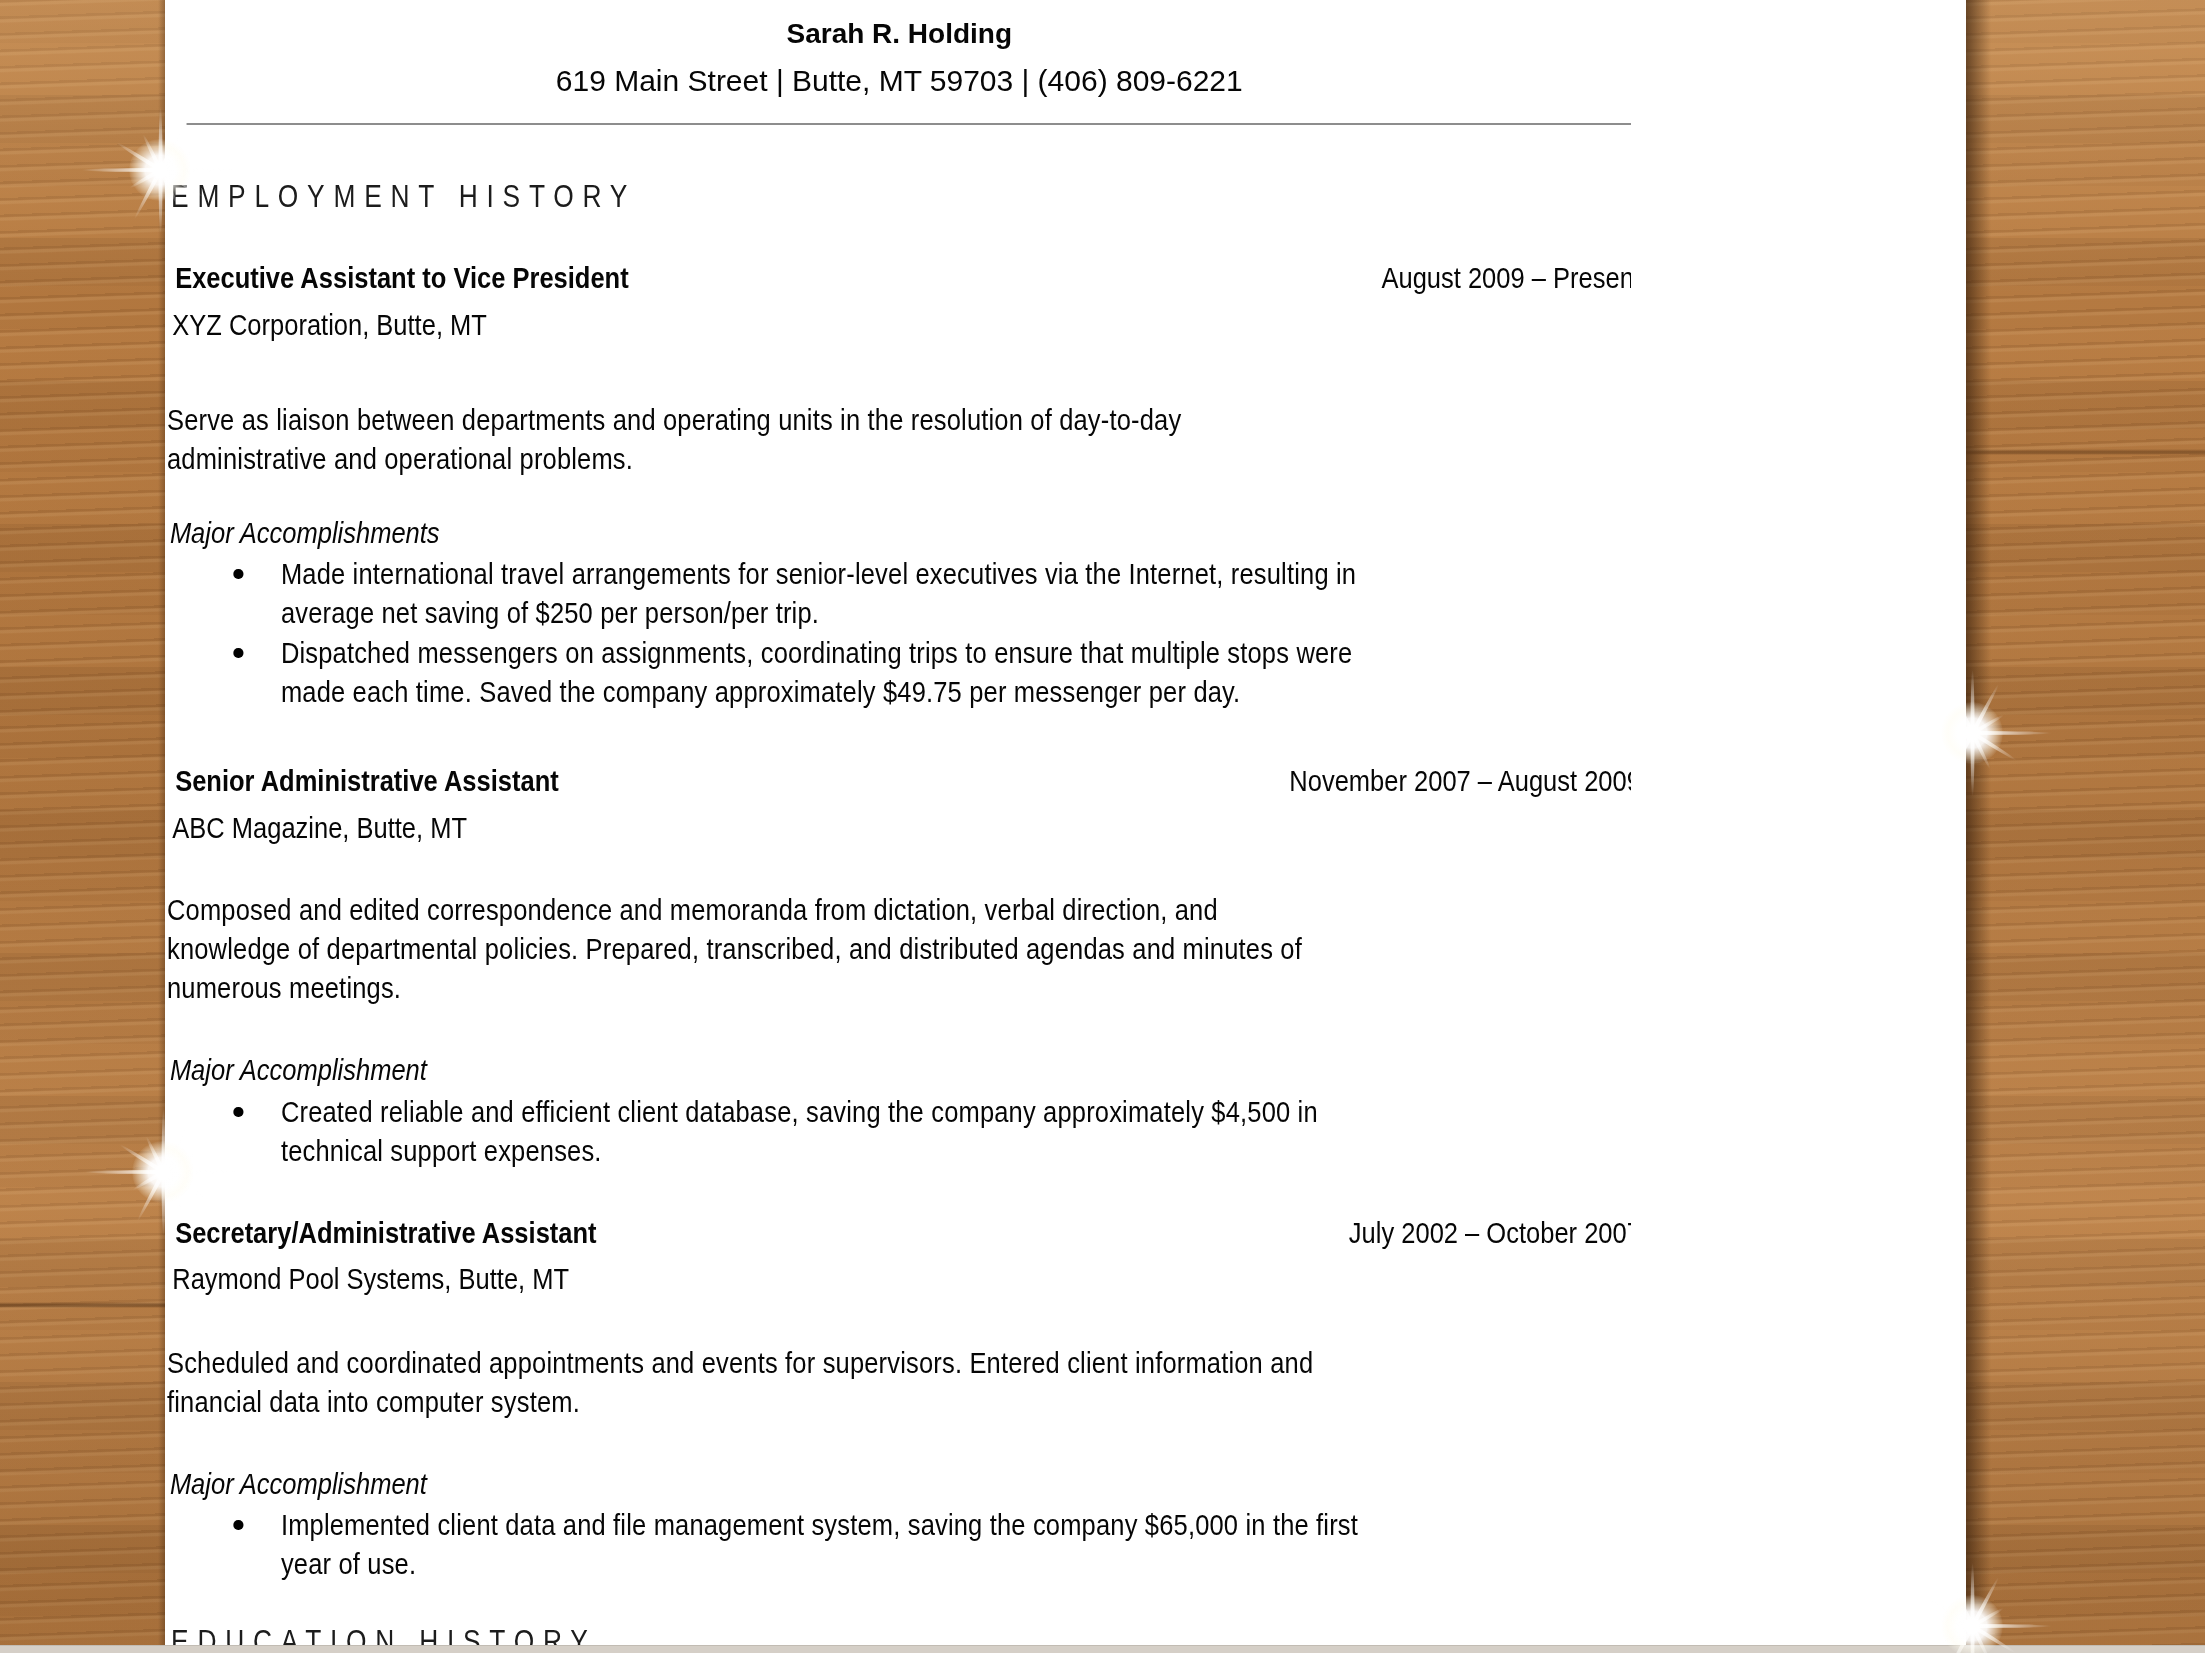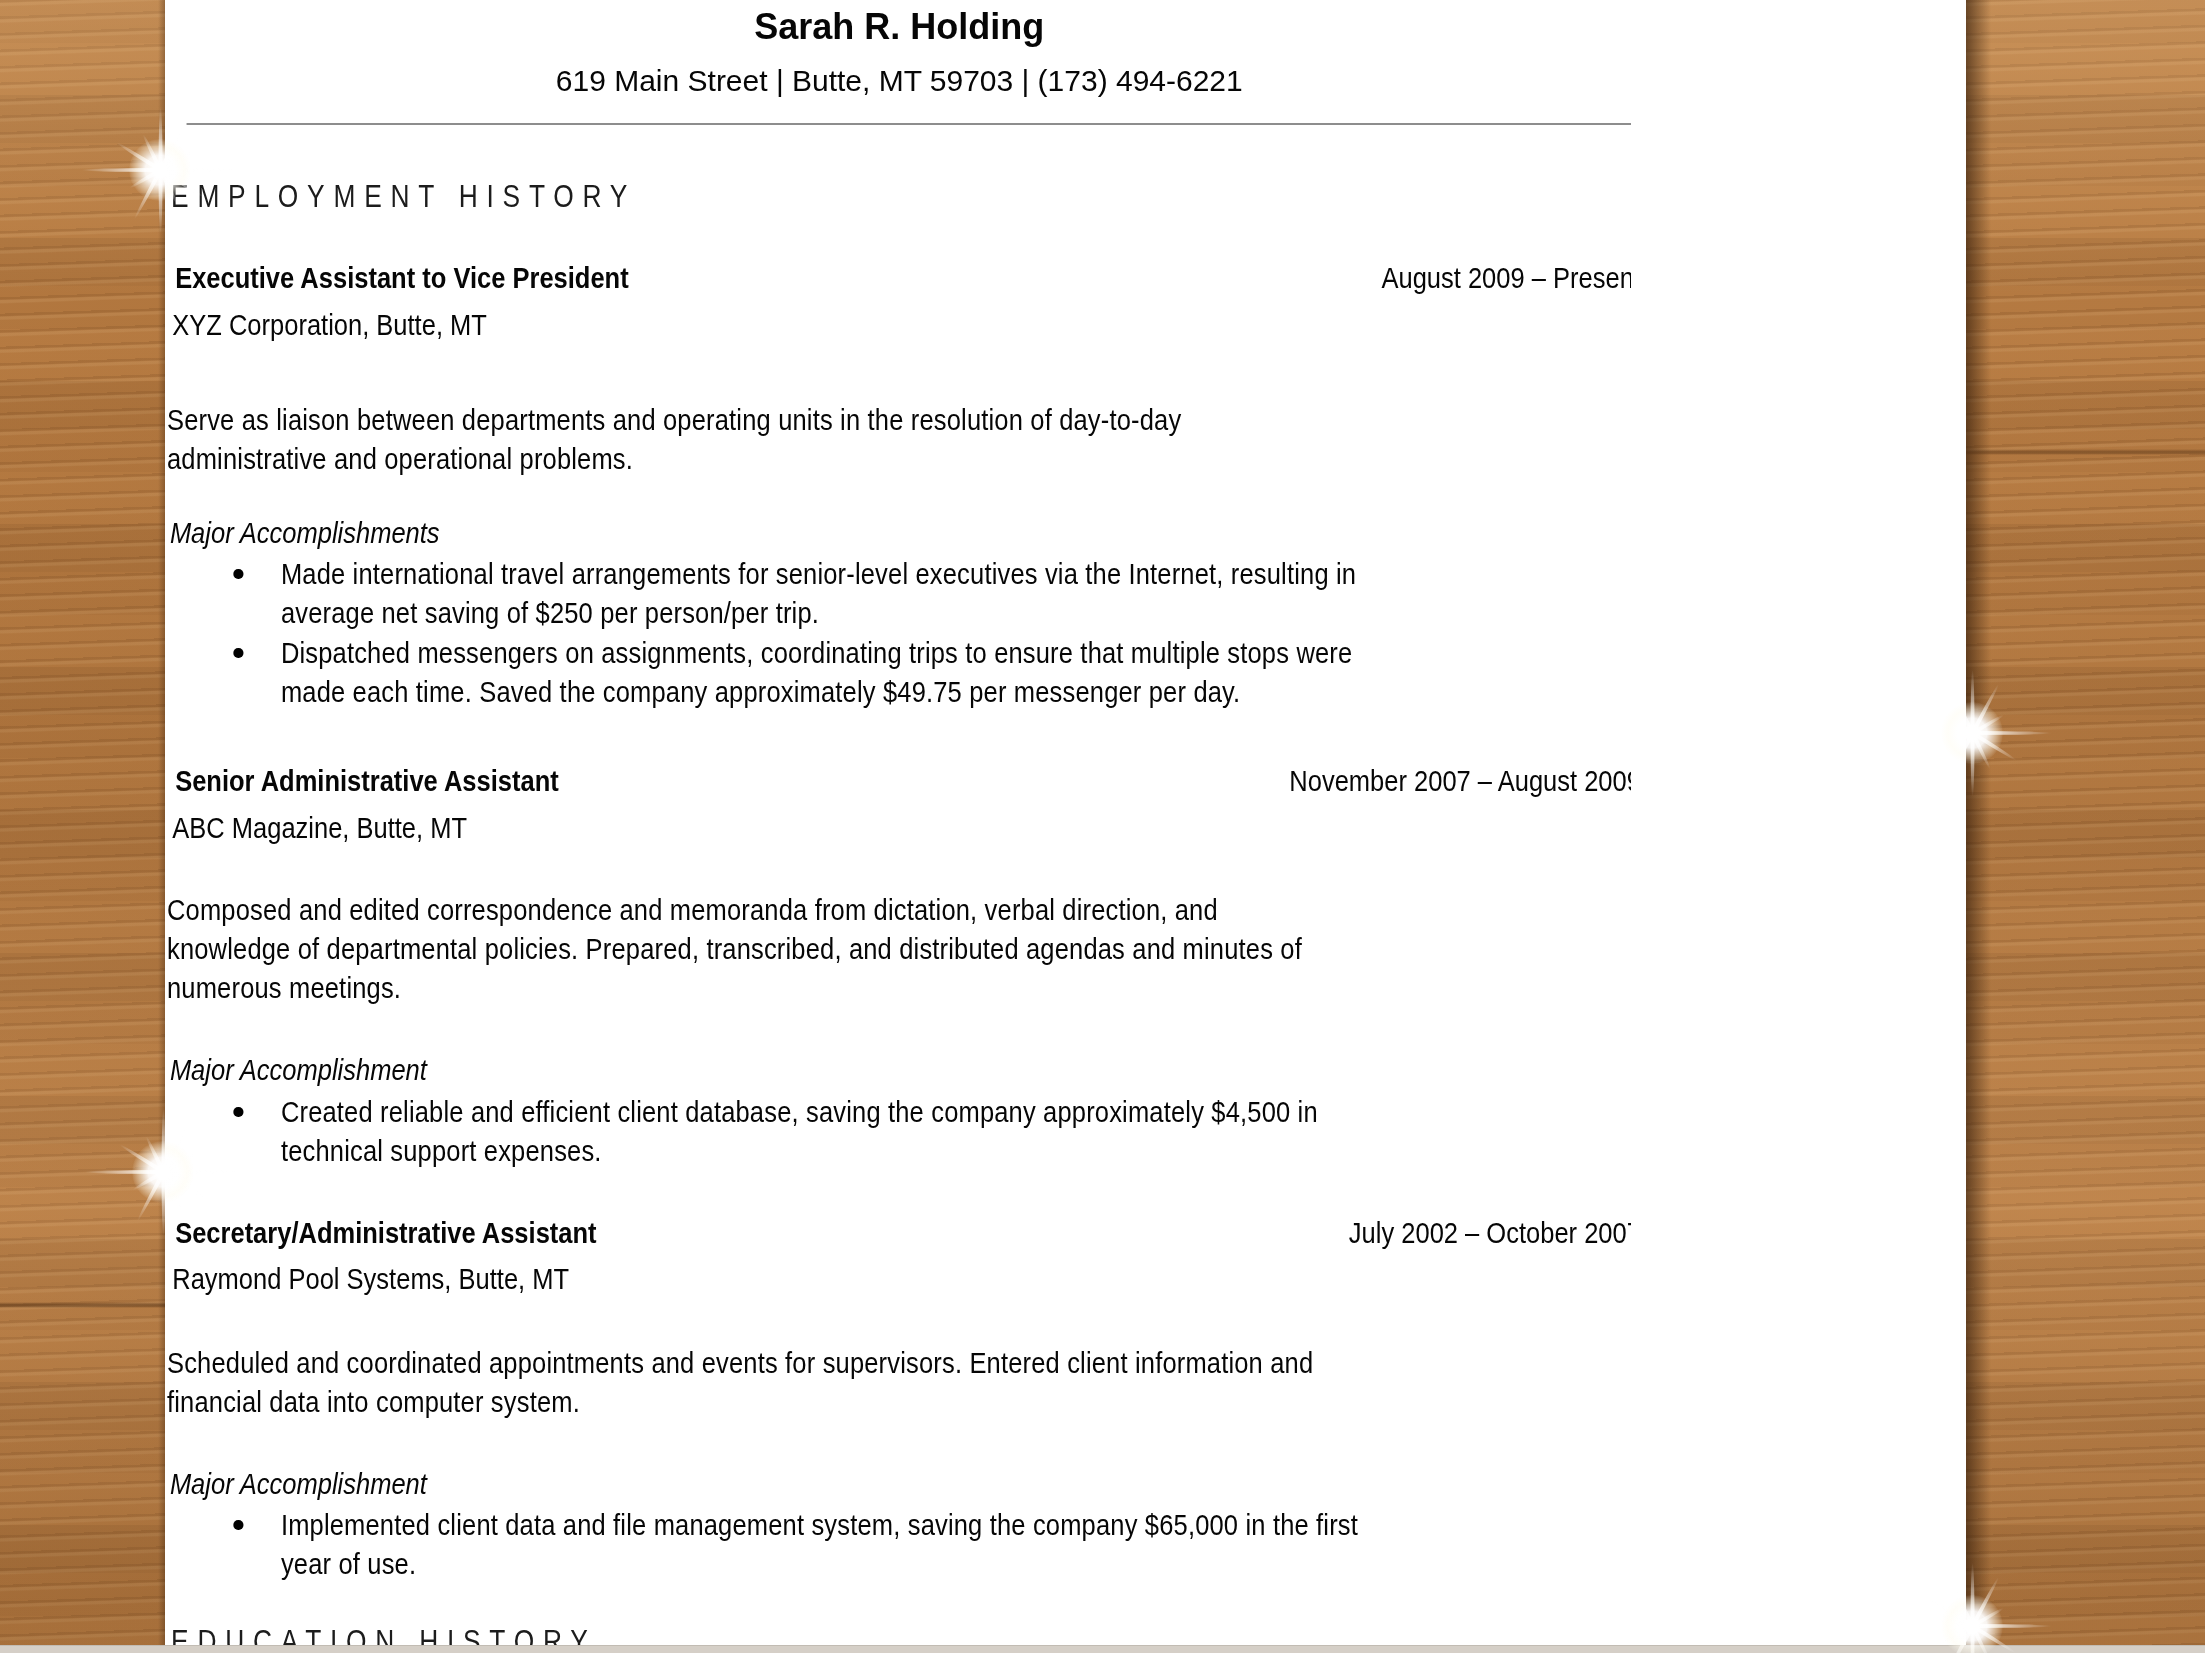--- a/index.html
+++ b/index.html
@@ -56,22 +56,22 @@
   .doc-clip{position:absolute;left:167px;top:0;width:1464px;height:1654px;overflow:hidden;}
   .doc-inner{
     position:absolute;left:0;top:0;width:1723px;height:1654px;
     transform:scaleX(0.85);transform-origin:0 0;
     color:#060606;
   }
 
   .abs{position:absolute;left:0;right:0;}
 
   .name{
-    top:7px;text-align:center;
-    font-size:36px;font-weight:bold;line-height:39px;
+    top:14px;text-align:center;
+    font-size:28px;font-weight:bold;line-height:39px;
     transform:scaleX(1.176);transform-origin:50% 0;
     white-space:nowrap;
   }
   .contact{
     top:61px;text-align:center;
     font-size:30px;line-height:39px;
     transform:scaleX(1.176);transform-origin:50% 0;
     white-space:nowrap;
   }
   .rule{top:123px;left:23.4px;right:0;height:2.1px;background:#8d8d8d;}
@@ -131,21 +131,21 @@
 
   <div class="wood wood-left"></div>
   <div class="wood wood-right"></div>
 
   <div class="page"></div>
 
   <div class="doc-clip">
     <div class="doc-inner">
 
       <div class="abs name">Sarah R. Holding</div>
-      <div class="abs contact">619 Main Street | Butte, MT 59703 | (173) 494-6221</div>
+      <div class="abs contact">619 Main Street | Butte, MT 59703 | (406) 809-6221</div>
       <div class="abs rule"></div>
 
       <div class="abs sec-heading heading-employment">EMPLOYMENT HISTORY</div>
 
       <div class="abs title-row" style="top:258px">
         <span class="job-title">Executive Assistant to Vice President</span>
         <span class="job-dates">August 2009 – Present</span>
       </div>
       <div class="abs company" style="top:305px">XYZ Corporation, Butte, MT</div>
       <div class="abs para" style="top:400px">

